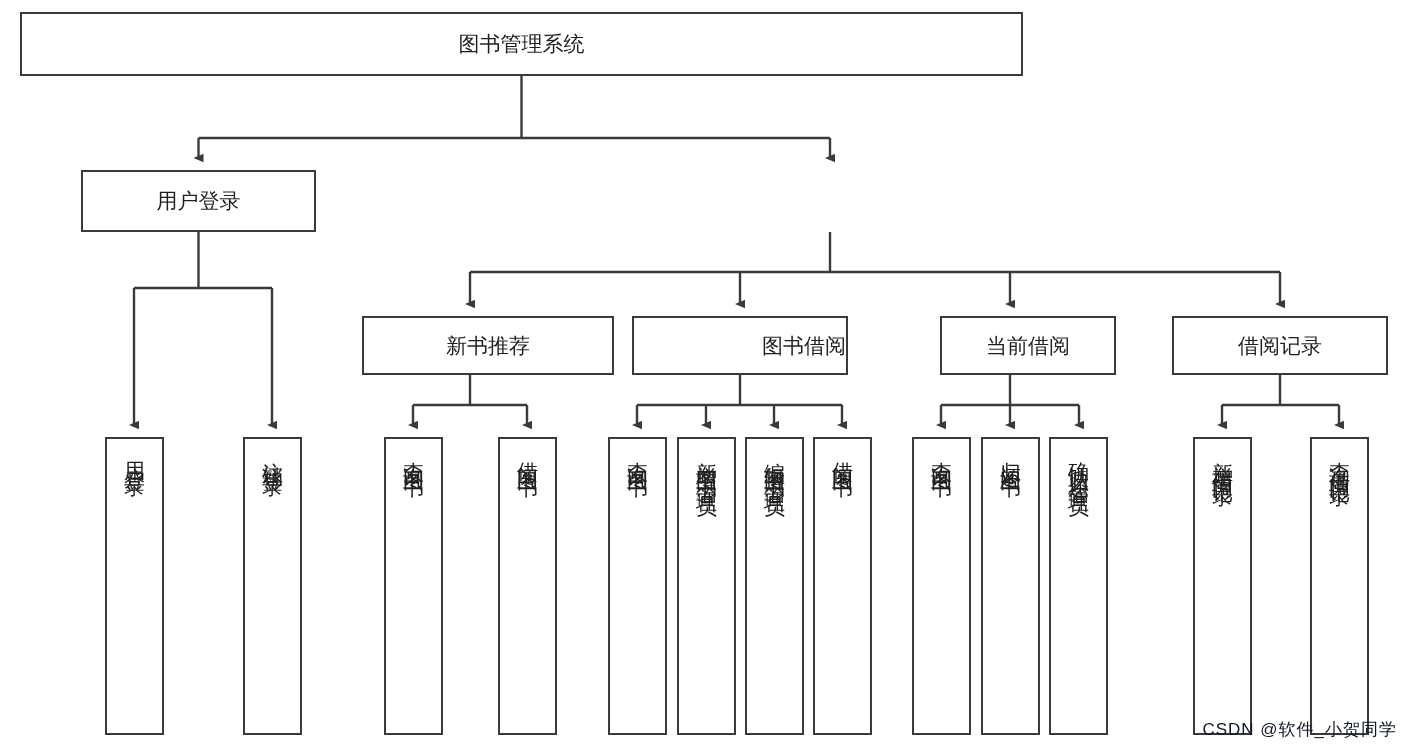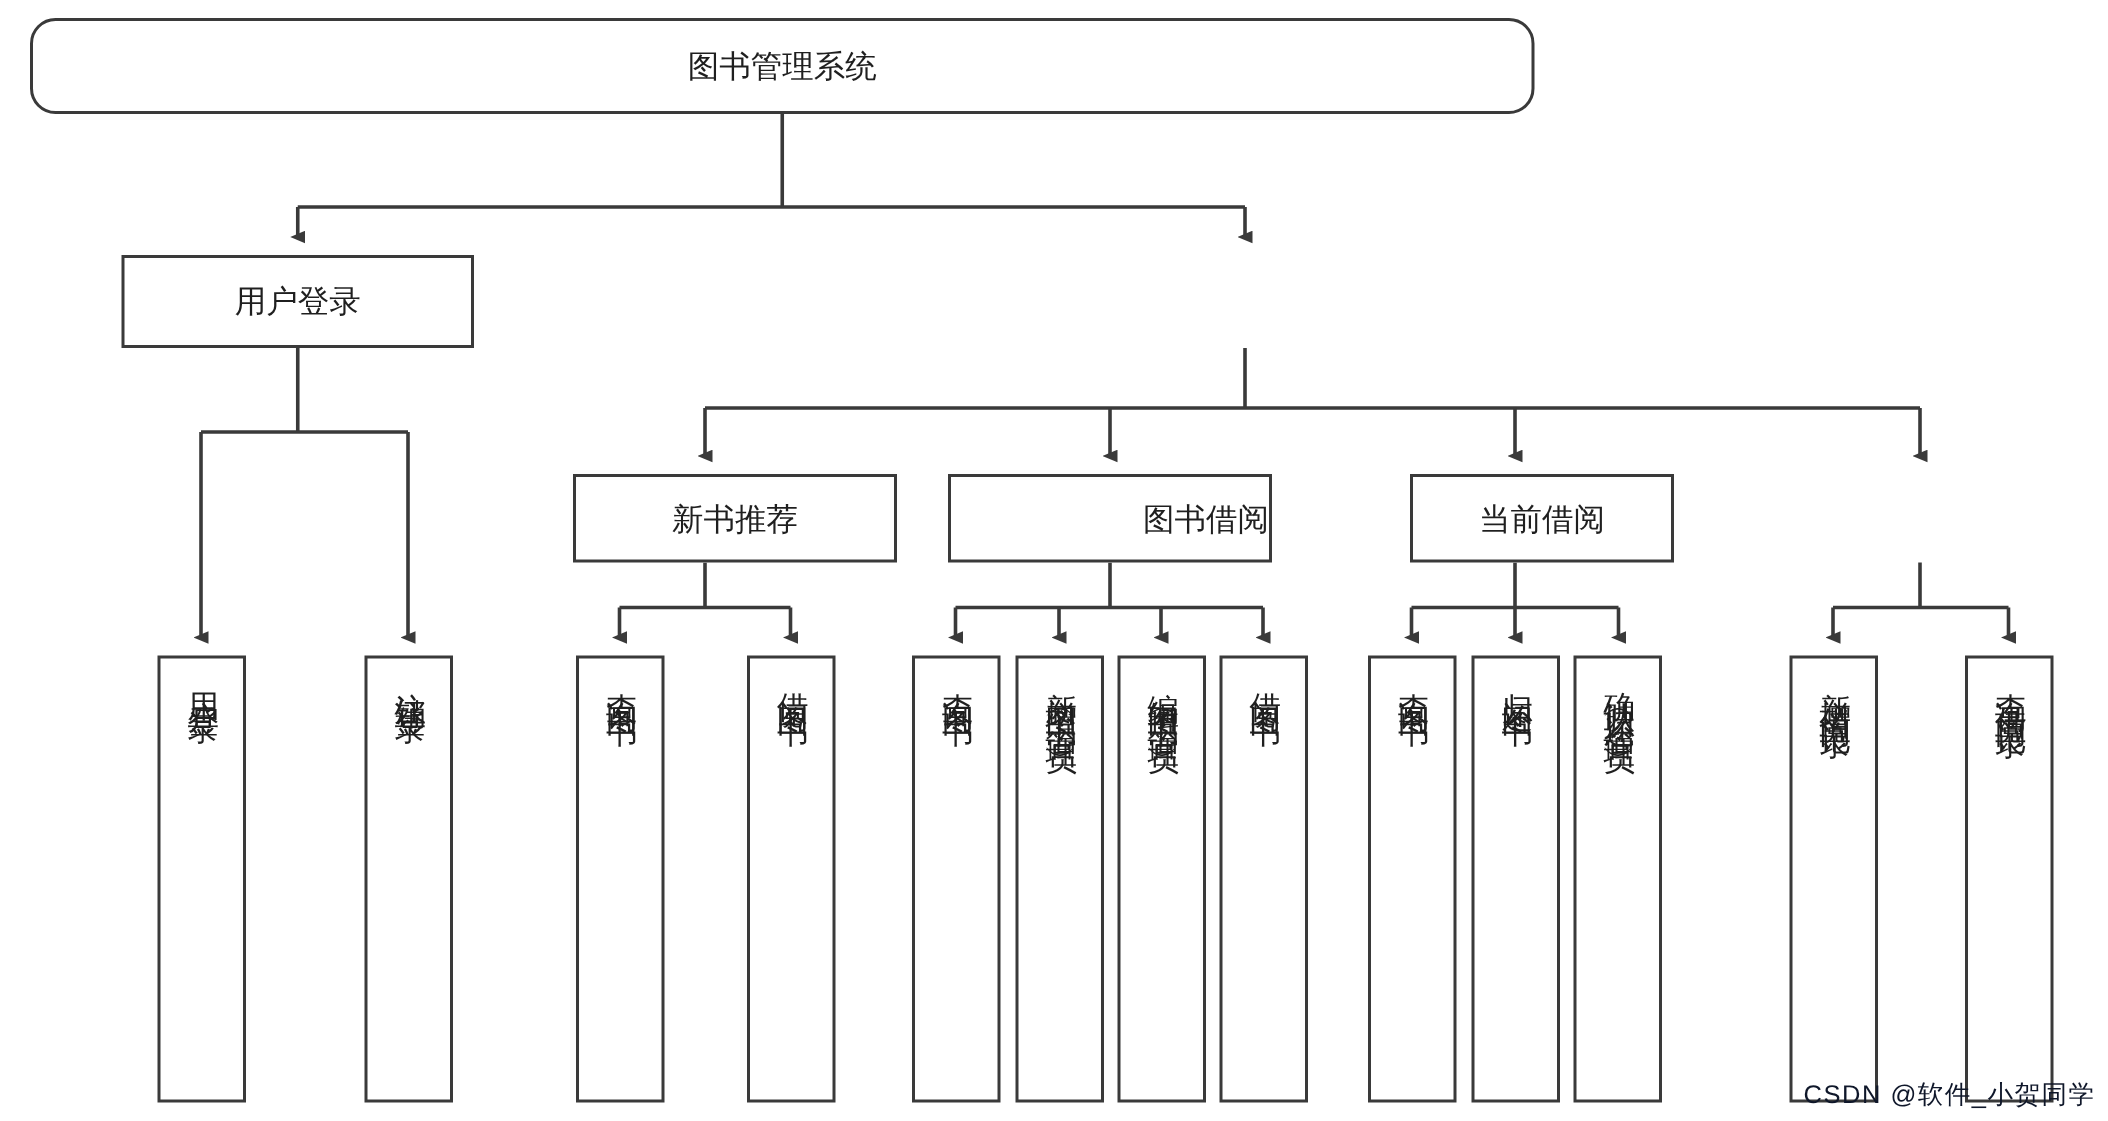--- a/index.html
+++ b/index.html
@@ -13,21 +13,21 @@
   .node{
     position:absolute;
     box-sizing:border-box;
     background:#ffffff;
     border:2px solid #3a3a3a;
     display:flex;
     align-items:center;
     justify-content:center;
     color:#1f1f1f;
   }
-  .node.level1{font-size:21px;border-radius:17px;}
+  .node.level1{font-size:21px;}
   .node.level2{font-size:21px;}
   .node.level3{font-size:21px;}
   .node.leaf{
     writing-mode:vertical-rl;
     text-orientation:upright;
     font-size:21px;
     letter-spacing:5px;
     align-items:center;
     justify-content:flex-start;
     padding-top:6px;
@@ -105,28 +105,31 @@
   </svg>
 
   <div class="node level1" style="left:20px;top:12px;width:1003px;height:64px;">
     <span>图书管理系统</span>
   </div>
 
   <div class="node level2" style="left:81px;top:170px;width:235px;height:62px;">
     <span>用户登录</span>
   </div>
 
-  <div class="node level3" style="left:362px;top:316px;width:216px;height:59px;margin-left:20px;">
+  <div class="node level3" style="left:362px;top:316px;width:252px;height:59px;">
     <span>新书推荐</span>
   </div>
   <div class="node level3" style="left:632px;top:316px;width:216px;height:59px;justify-content:flex-end;">
     <span>图书借阅</span>
   </div>
   <div class="node level3" style="left:940px;top:316px;width:176px;height:59px;">
     <span>当前借阅</span>
+  </div>
+  <div class="node level3" style="left:1172px;top:316px;width:216px;height:59px;">
+    <span>借阅记录</span>
   </div>
 
   <div class="node leaf" style="left:105px;top:437px;width:59px;height:298px;">
     <span class="txt">用户登录</span>
   </div>
   <div class="node leaf" style="left:243px;top:437px;width:59px;height:298px;">
     <span class="txt">注销登录</span>
   </div>
 
   <div class="node leaf" style="left:384px;top:437px;width:59px;height:298px;">

